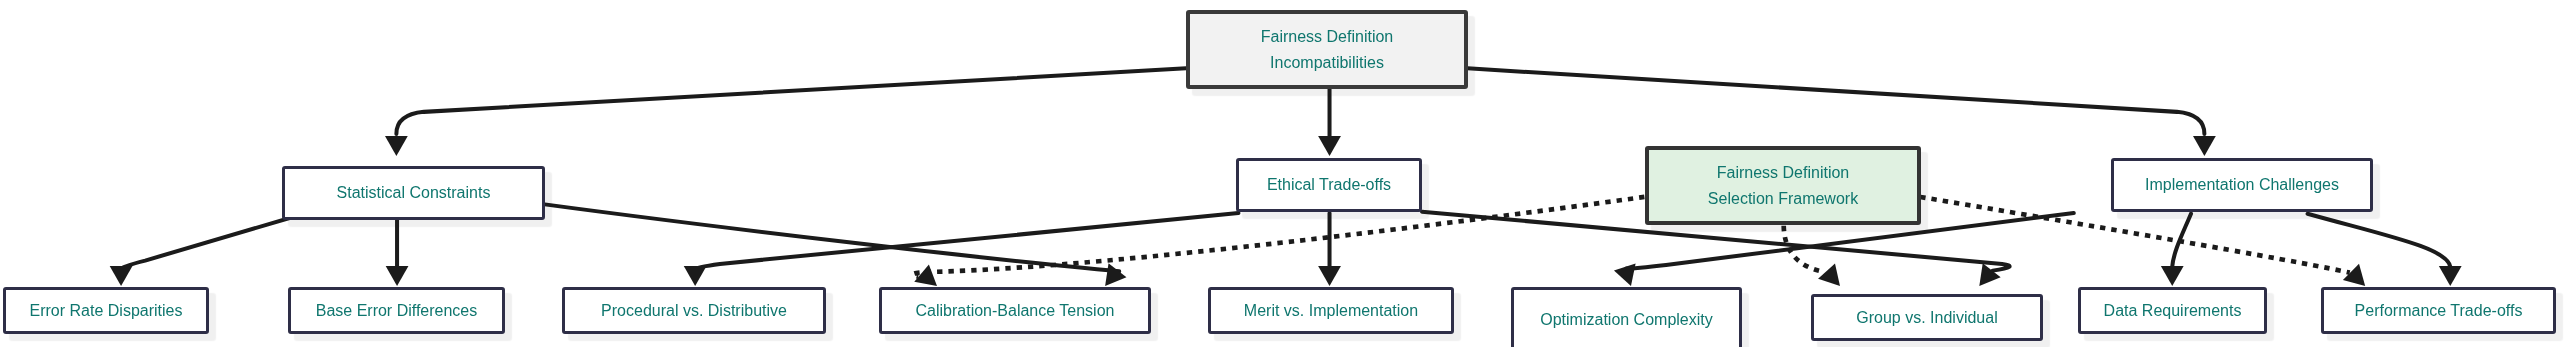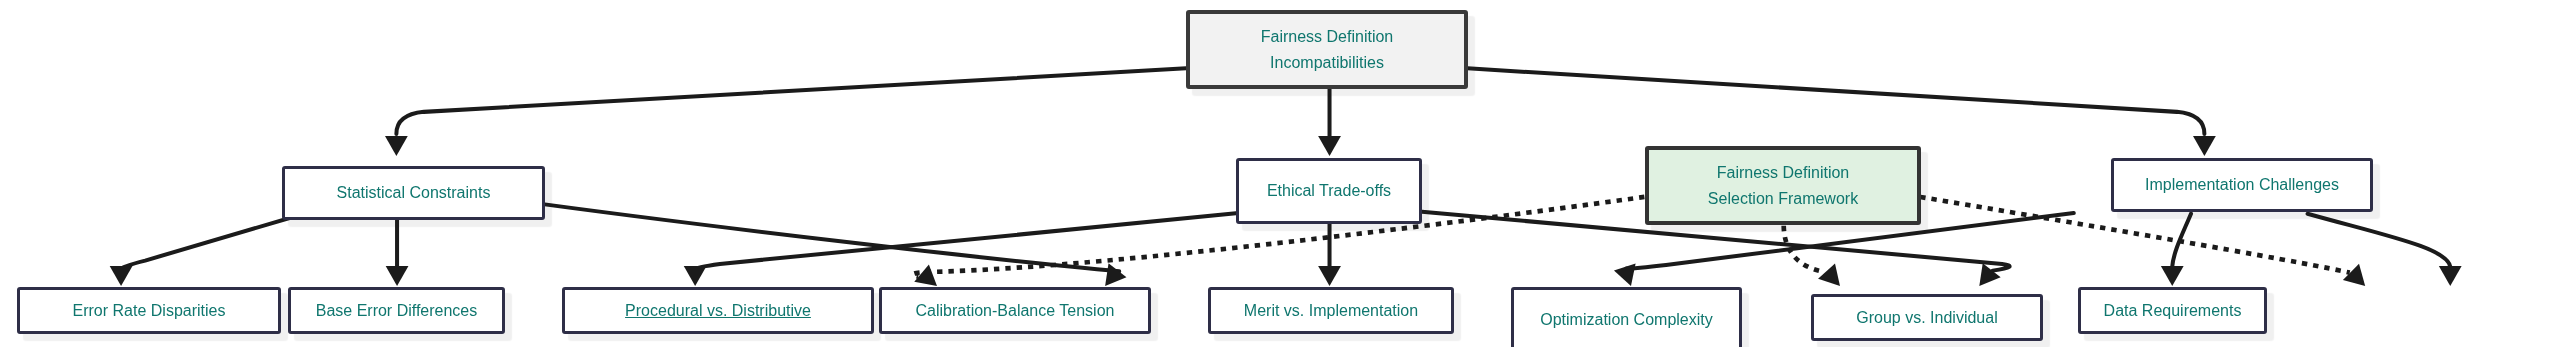--- a/index.html
+++ b/index.html
@@ -97,28 +97,29 @@
     <path class="ah" transform="translate(2952,427) rotate(38)" d="M0,0 L-17,-30 L17,-30 Z"></path>
     <path class="ah" transform="translate(3240,427)" d="M0,0 L-17,-30 L17,-30 Z"></path>
     <path class="ah" transform="translate(3528,427) rotate(-45)" d="M0,0 L-17,-30 L17,-30 Z"></path>
     <path class="ah" transform="translate(3655,427)" d="M0,0 L-17,-30 L17,-30 Z"></path>
   </svg>
 
   <div class="node root" style="left:1186px; top:10px; width:282px; height:79px;">Fairness Definition
 Incompatibilities</div>
 
   <div class="node" style="left:282px; top:158px; width:263px; height:54px;margin-top:8px;">Statistical Constraints</div>
-  <div class="node" style="left:1236px; top:158px; width:186px; height:66px;">Ethical Trade-offs</div>
+  <div class="node" style="left:1236px; top:158px; width:186px; height:54px;">Ethical Trade-offs</div>
   <div class="node framework" style="left:1645px; top:146px; width:276px; height:79px;">Fairness Definition
 Selection Framework</div>
   <div class="node" style="left:2075px; top:158px; width:262px; height:54px;margin-left:36px;">Implementation Challenges</div>
 
-  <div class="node" style="left:17px; top:287px; width:264px; height:47px;">Error Rate Disparities</div>
+  <div class="node" style="left:3px; top:287px; width:206px; height:47px;">Error Rate Disparities</div>
   <div class="node" style="left:288px; top:287px; width:217px; height:47px;">Base Error Differences</div>
-  <div class="node" style="left:562px; top:287px; width:312px; height:47px;text-decoration:underline;">Procedural vs. Distributive</div>
+  <div class="node" style="left:562px; top:287px; width:264px; height:47px;">Procedural vs. Distributive</div>
   <div class="node" style="left:879px; top:287px; width:272px; height:47px;">Calibration-Balance Tension</div>
   <div class="node" style="left:1208px; top:287px; width:246px; height:47px;">Merit vs. Implementation</div>
   <div class="node" style="left:1511px; top:287px; width:231px; height:65px;">Optimization Complexity</div>
   <div class="node" style="left:1811px; top:294px; width:232px; height:47px;">Group vs. Individual</div>
   <div class="node" style="left:2078px; top:287px; width:189px; height:47px;">Data Requirements</div>
+  <div class="node" style="left:2321px; top:287px; width:235px; height:47px;">Performance Trade-offs</div>
 
 </div>
 
 
 </body></html>

